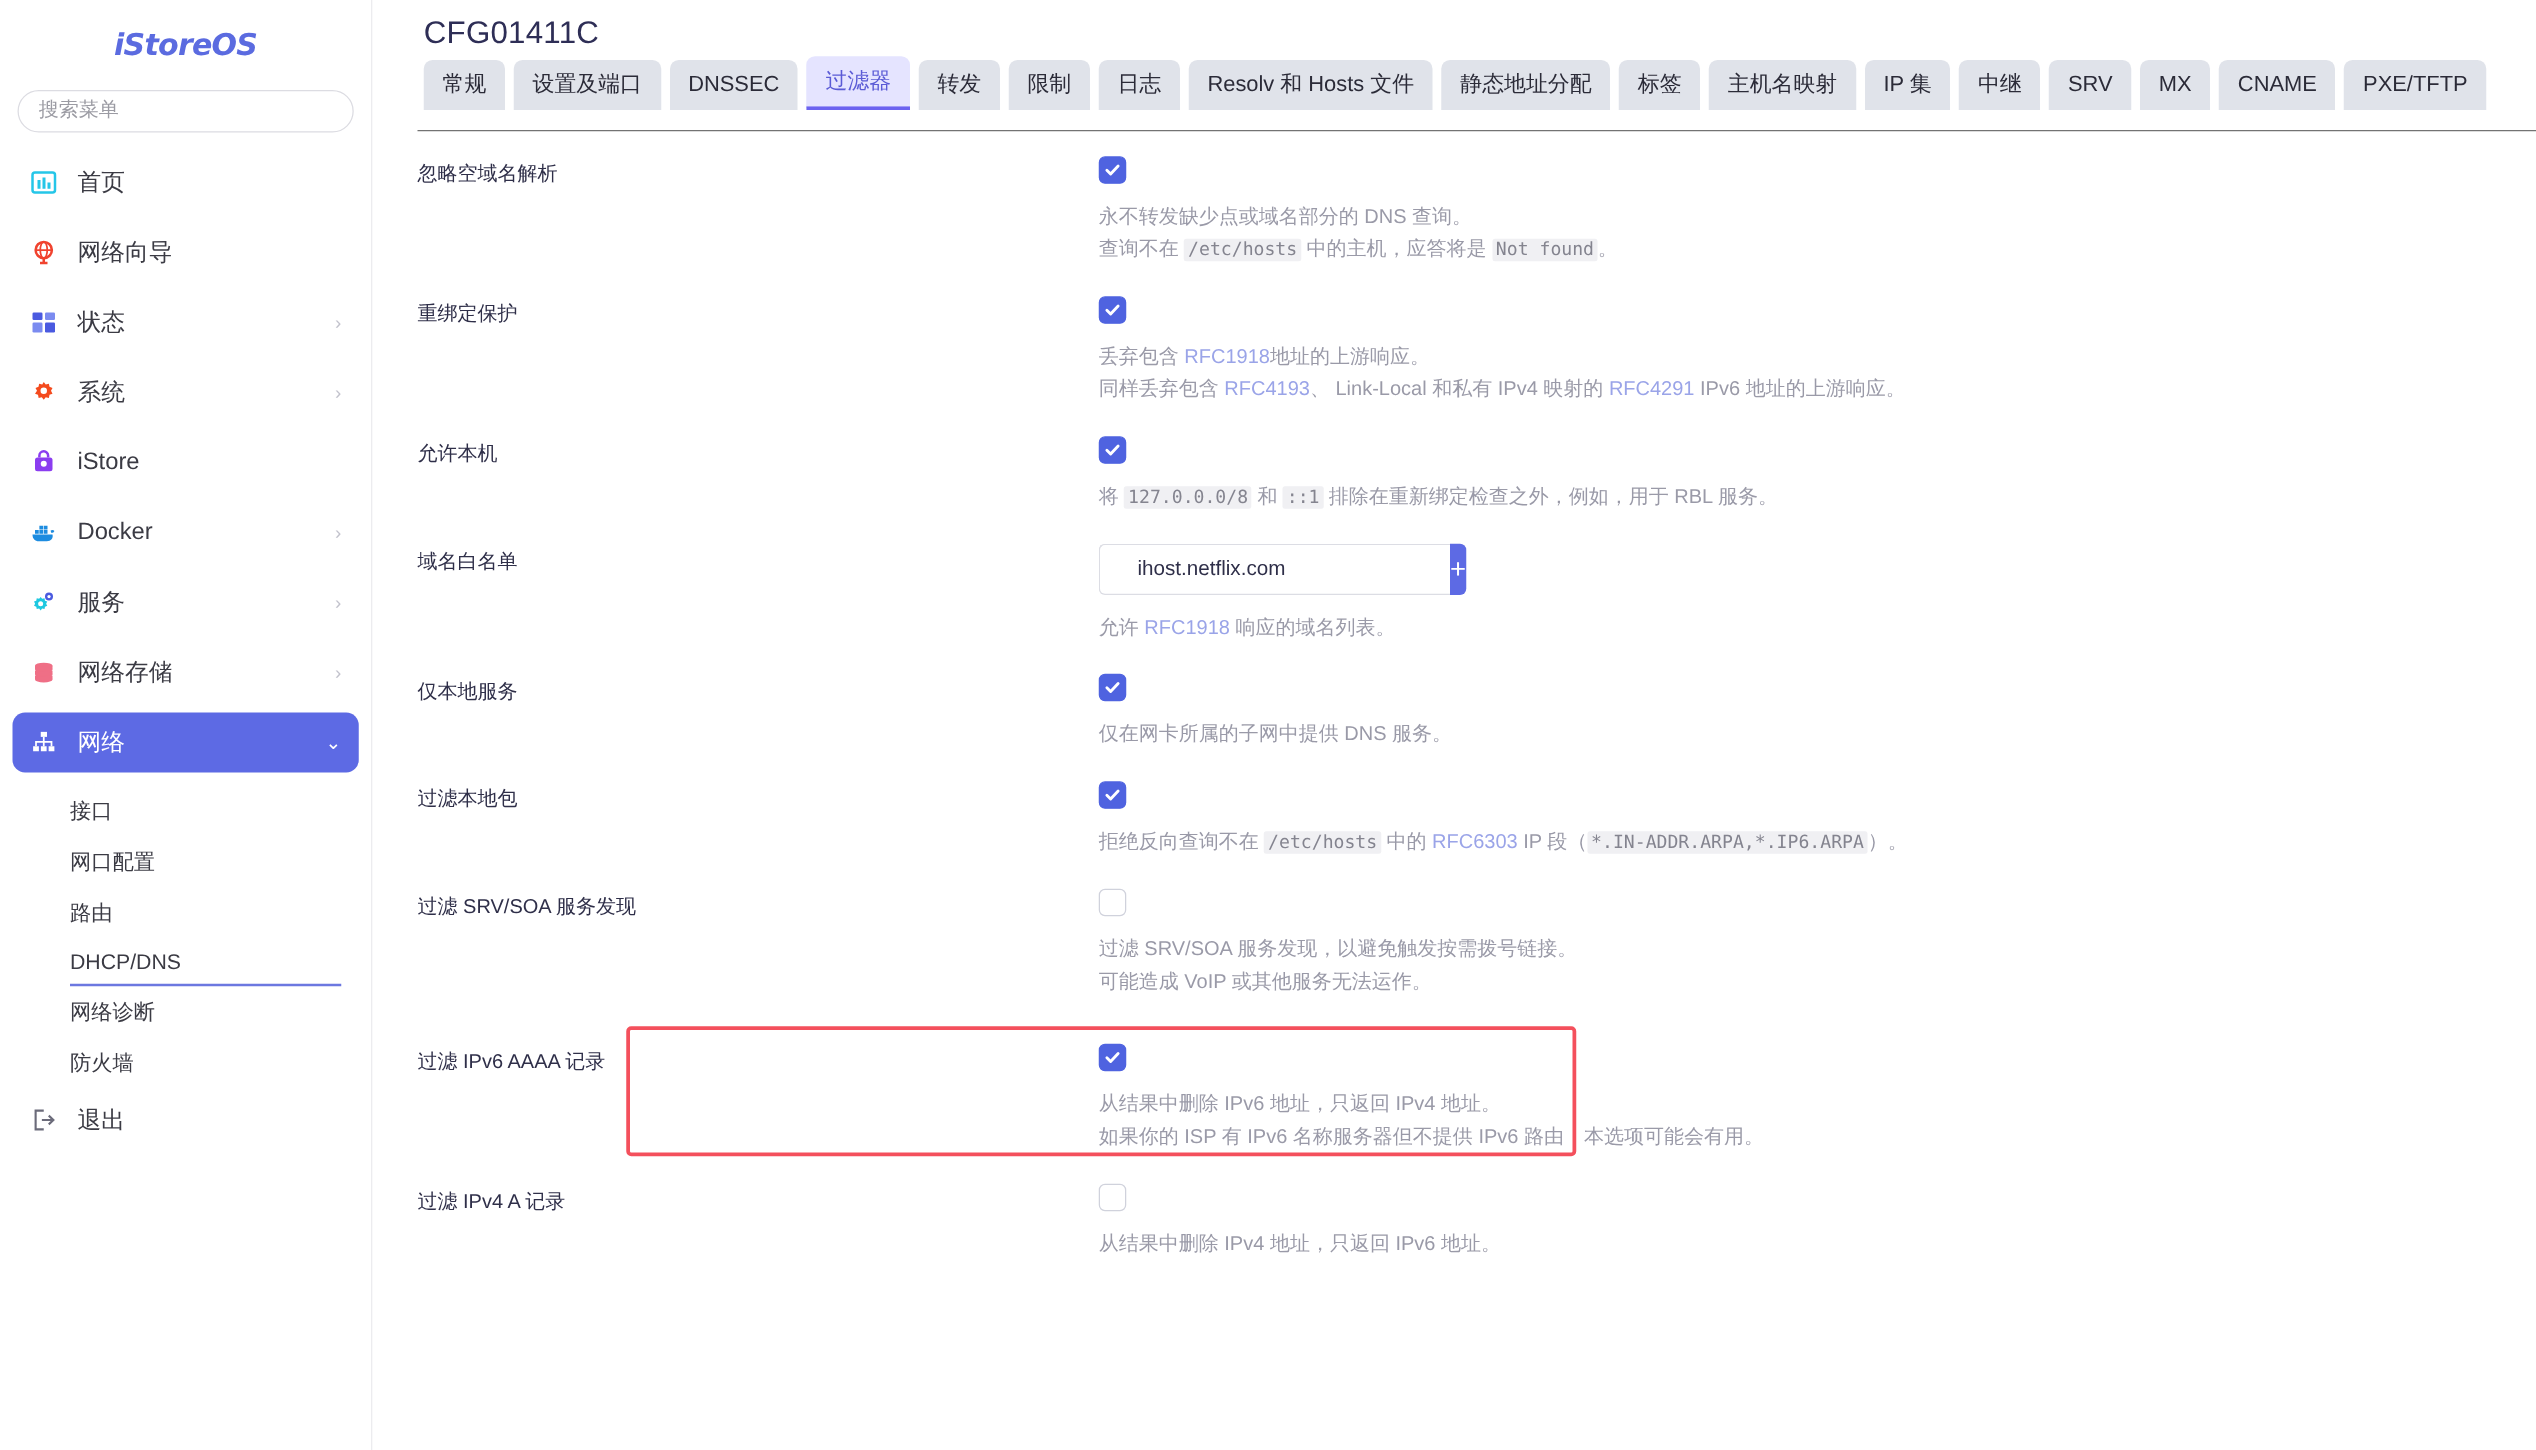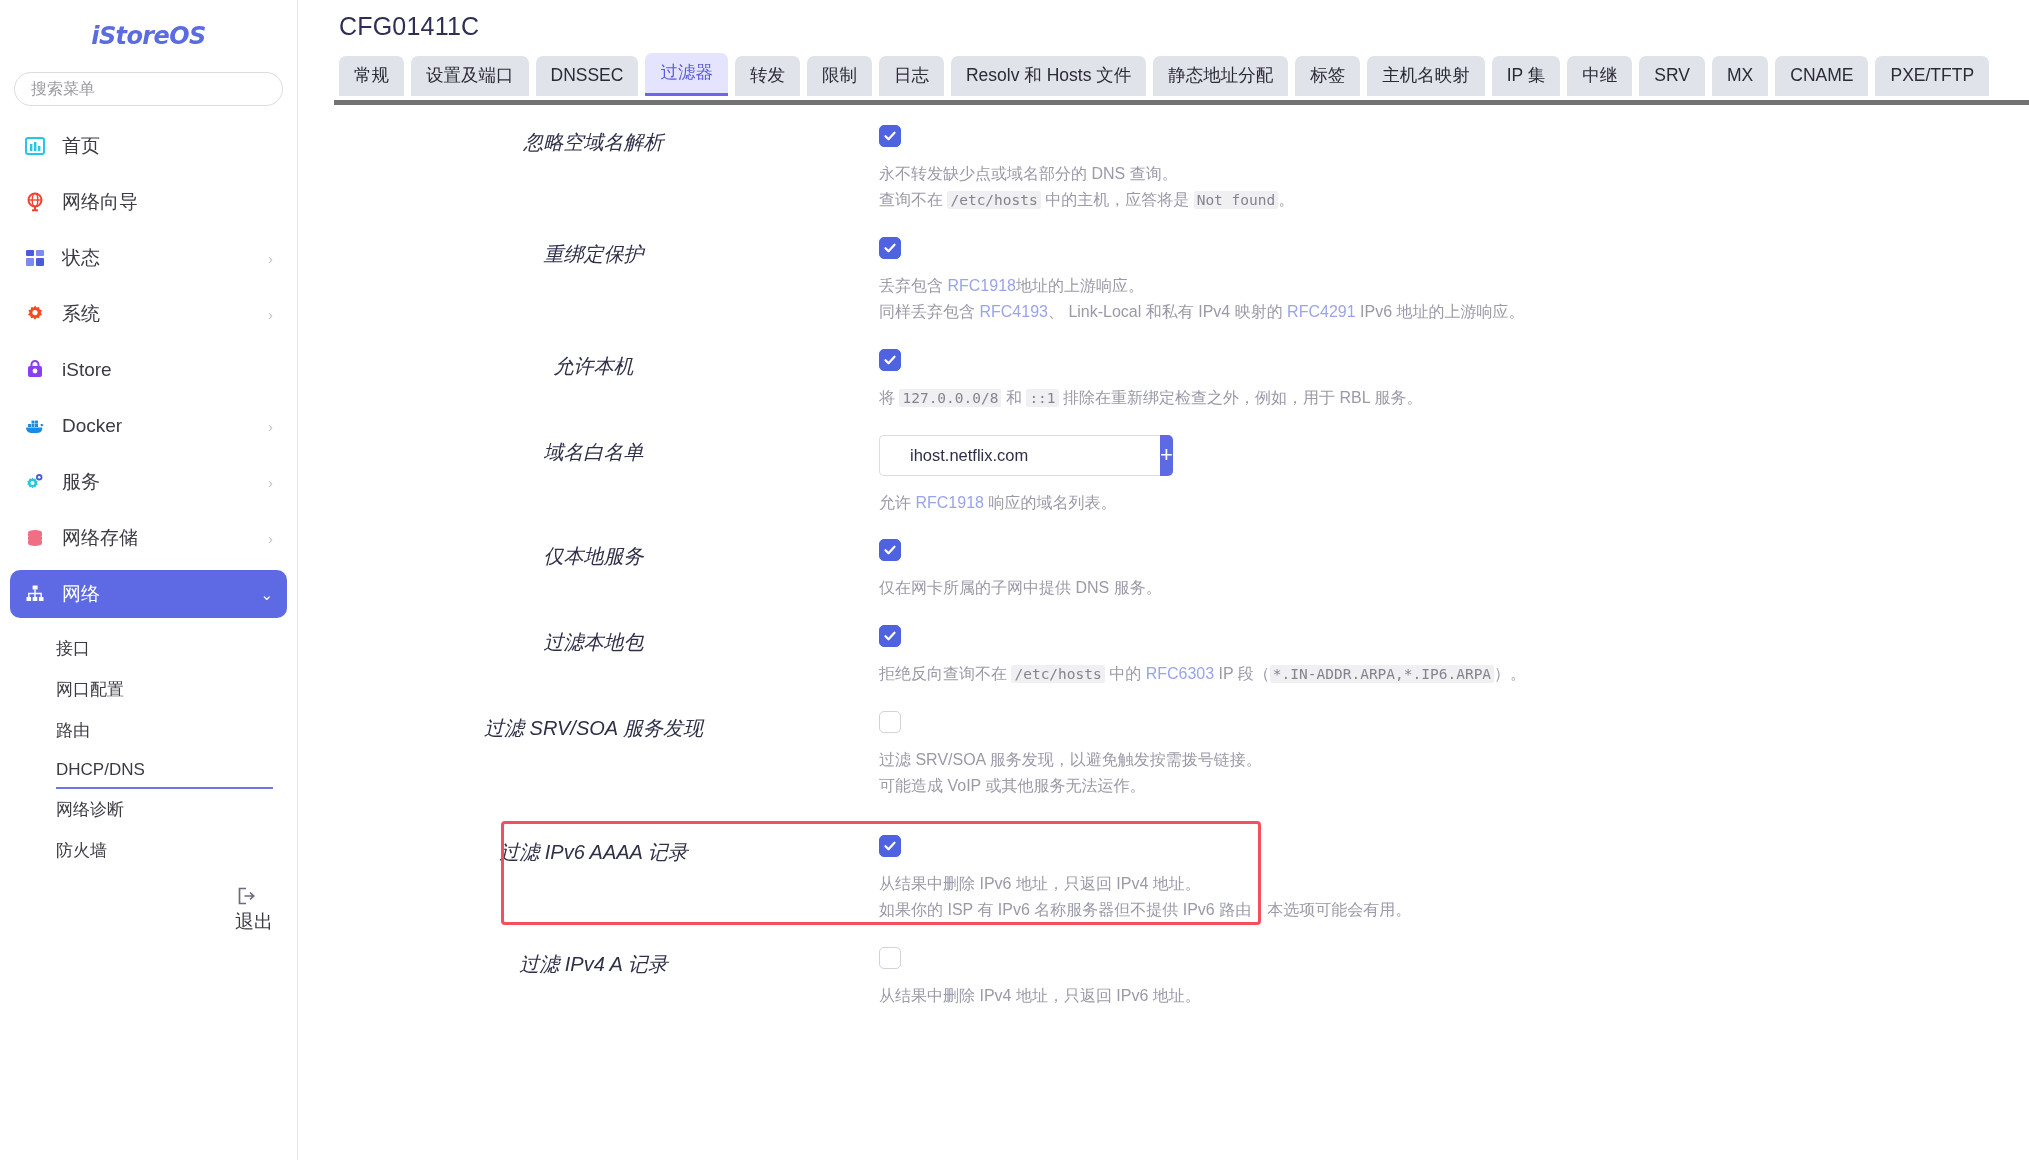--- a/index.html
+++ b/index.html
@@ -88,26 +88,25 @@
   }
   .sub-item.active::after {
     content: "";
     position: absolute;
     left: 46px; right: 14px; bottom: 0;
     height: 2px;
     background: #6c78e0;
   }
   .logout {
     display: flex;
-    align-items: flex-end;
+    align-items: flex-start;
     height: 46px;
     padding: 0 14px 0 12px;
     margin-top: 12px;
     cursor: pointer;
-    flex-direction: column;
   }
 
   
   .main {
     flex: 1;
     height: 1160px;
     background: #ffffff;
     overflow: hidden;
     position: relative;
     padding-left: 36px;
@@ -116,22 +115,22 @@
     font-size: 25px;
     color: #2e2e56;
     font-weight: 400;
     padding: 12px 0 0 5px;
     letter-spacing: 0.2px;
   }
   .tabs {
     display: flex;
     align-items: flex-end;
     gap: 7px;
-    padding: 22px 0 4px 5px;
-    border-bottom: 5px solid #737373;
+    padding: 22px 0 16px 5px;
+    border-bottom: 1px solid #737373;
     height: 64px;
   }
   .tab {
     background: #e0e3ea;
     color: #2b2b38;
     font-size: 17.5px;
     padding: 9px 15px 9px 15px;
     border-radius: 7px 7px 0 0;
     white-space: nowrap;
     cursor: pointer;
@@ -148,27 +147,26 @@
     position: relative;
   }
   .row {
     display: flex;
     align-items: flex-start;
     position: relative;
   }
   .row-label {
     width: 545px;
     flex: 0 0 545px;
-    text-align: center;
-    font-size: 20px;
+    text-align: left;
+    font-size: 16px;
     color: #2f2f49;
     padding-right: 26px;
     padding-top: 6px;
     white-space: nowrap;
-    font-style: italic;
   }
   .row-ctl { flex: 1; padding-top: 2px; }
 
   .cbx {
     width: 22px; height: 22px;
     border-radius: 5px;
     display: inline-flex;
     align-items: center;
     justify-content: center;
     cursor: pointer;

